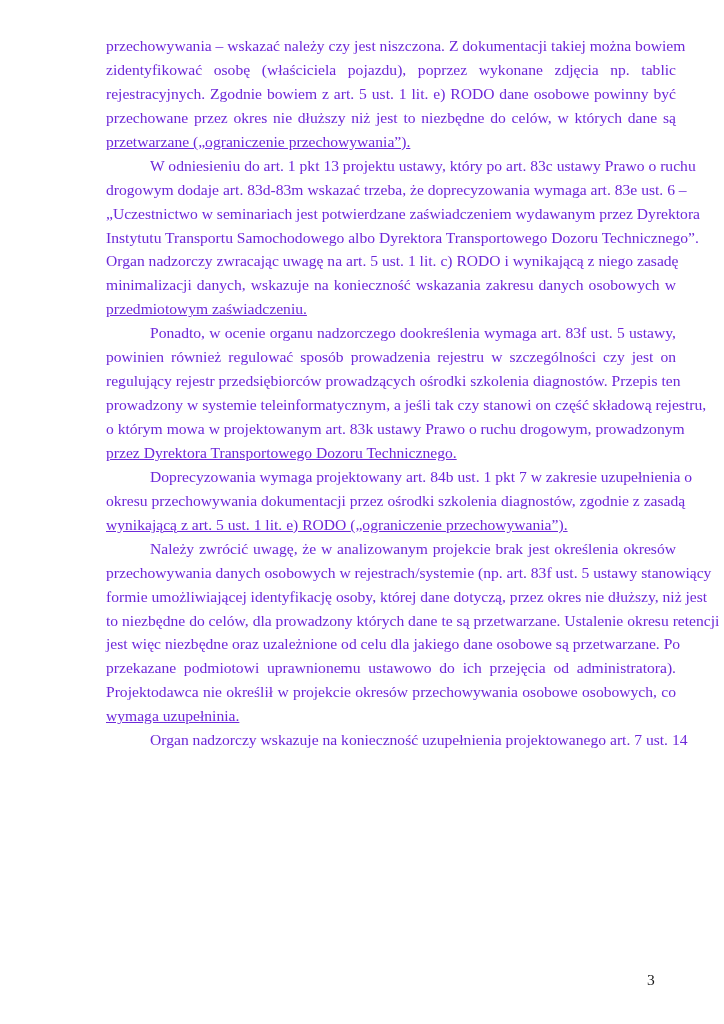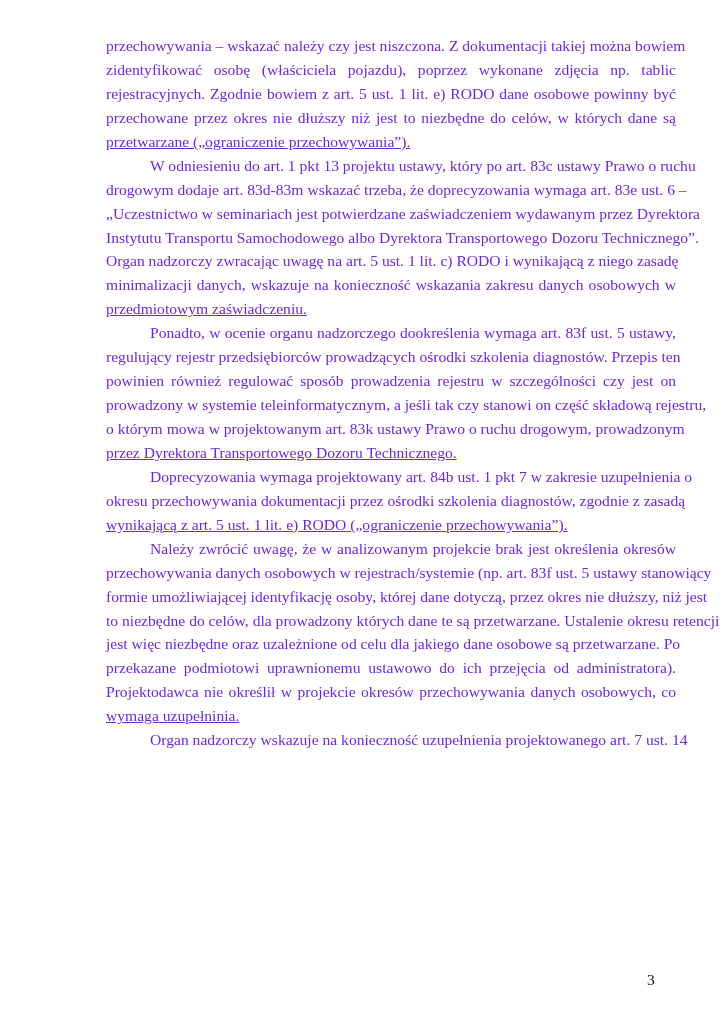--- a/index.html
+++ b/index.html
@@ -40,39 +40,39 @@
         <div class="line indent">W odniesieniu do art. 1 pkt 13 projektu ustawy, który po art. 83c ustawy Prawo o ruchu</div>
         <div class="line">drogowym dodaje art. 83d-83m wskazać trzeba, że doprecyzowania wymaga art. 83e ust. 6 –</div>
         <div class="line">„Uczestnictwo w seminariach jest potwierdzane zaświadczeniem wydawanym przez Dyrektora</div>
         <div class="line">Instytutu Transportu Samochodowego albo Dyrektora Transportowego Dozoru Technicznego”.</div>
         <div class="line">Organ nadzorczy zwracając uwagę na art. 5 ust. 1 lit. c) RODO i wynikającą z niego zasadę</div>
         <div class="line">minimalizacji danych, wskazuje na konieczność wskazania zakresu danych osobowych w</div>
         <div class="line last">przedmiotowym zaświadczeniu.</div>
       </div>
       <div class="paragraph">
         <div class="line indent">Ponadto, w ocenie organu nadzorczego dookreślenia wymaga art. 83f ust. 5 ustawy,</div>
+        <div class="line">powinien również regulować sposób prowadzenia rejestru w szczególności czy jest on</div>
         <div class="line">regulujący rejestr przedsiębiorców prowadzących ośrodki szkolenia diagnostów. Przepis ten</div>
-        <div class="line">powinien również regulować sposób prowadzenia rejestru w szczególności czy jest on</div>
         <div class="line">prowadzony w systemie teleinformatycznym, a jeśli tak czy stanowi on część składową rejestru,</div>
         <div class="line">o którym mowa w projektowanym art. 83k ustawy Prawo o ruchu drogowym, prowadzonym</div>
         <div class="line last">przez Dyrektora Transportowego Dozoru Technicznego.</div>
       </div>
       <div class="paragraph">
         <div class="line indent">Doprecyzowania wymaga projektowany art. 84b ust. 1 pkt 7 w zakresie uzupełnienia o</div>
         <div class="line">okresu przechowywania dokumentacji przez ośrodki szkolenia diagnostów, zgodnie z zasadą</div>
         <div class="line last">wynikającą z art. 5 ust. 1 lit. e) RODO („ograniczenie przechowywania”).</div>
       </div>
       <div class="paragraph">
         <div class="line indent">Należy zwrócić uwagę, że w analizowanym projekcie brak jest określenia okresów</div>
         <div class="line">przechowywania danych osobowych w rejestrach/systemie (np. art. 83f ust. 5 ustawy stanowiący</div>
         <div class="line">formie umożliwiającej identyfikację osoby, której dane dotyczą, przez okres nie dłuższy, niż jest</div>
         <div class="line">to niezbędne do celów, dla prowadzony których dane te są przetwarzane. Ustalenie okresu retencji</div>
         <div class="line">jest więc niezbędne oraz uzależnione od celu dla jakiego dane osobowe są przetwarzane. Po</div>
         <div class="line">przekazane podmiotowi uprawnionemu ustawowo do ich przejęcia od administratora).</div>
-        <div class="line">Projektodawca nie określił w projekcie okresów przechowywania danych osobowych, co</div>
+        <div class="line">Projektodawca nie określił w projekcie okresów przechowywania osobowe osobowych, co</div>
         <div class="line last">wymaga uzupełninia.</div>
       </div>
       <div class="paragraph">
         <div class="line indent">Organ nadzorczy wskazuje na konieczność uzupełnienia projektowanego art. 7 ust. 14</div>
       </div>
     </div>
   <div class="page-number">3</div>
 </div>
 
 </body></html>

